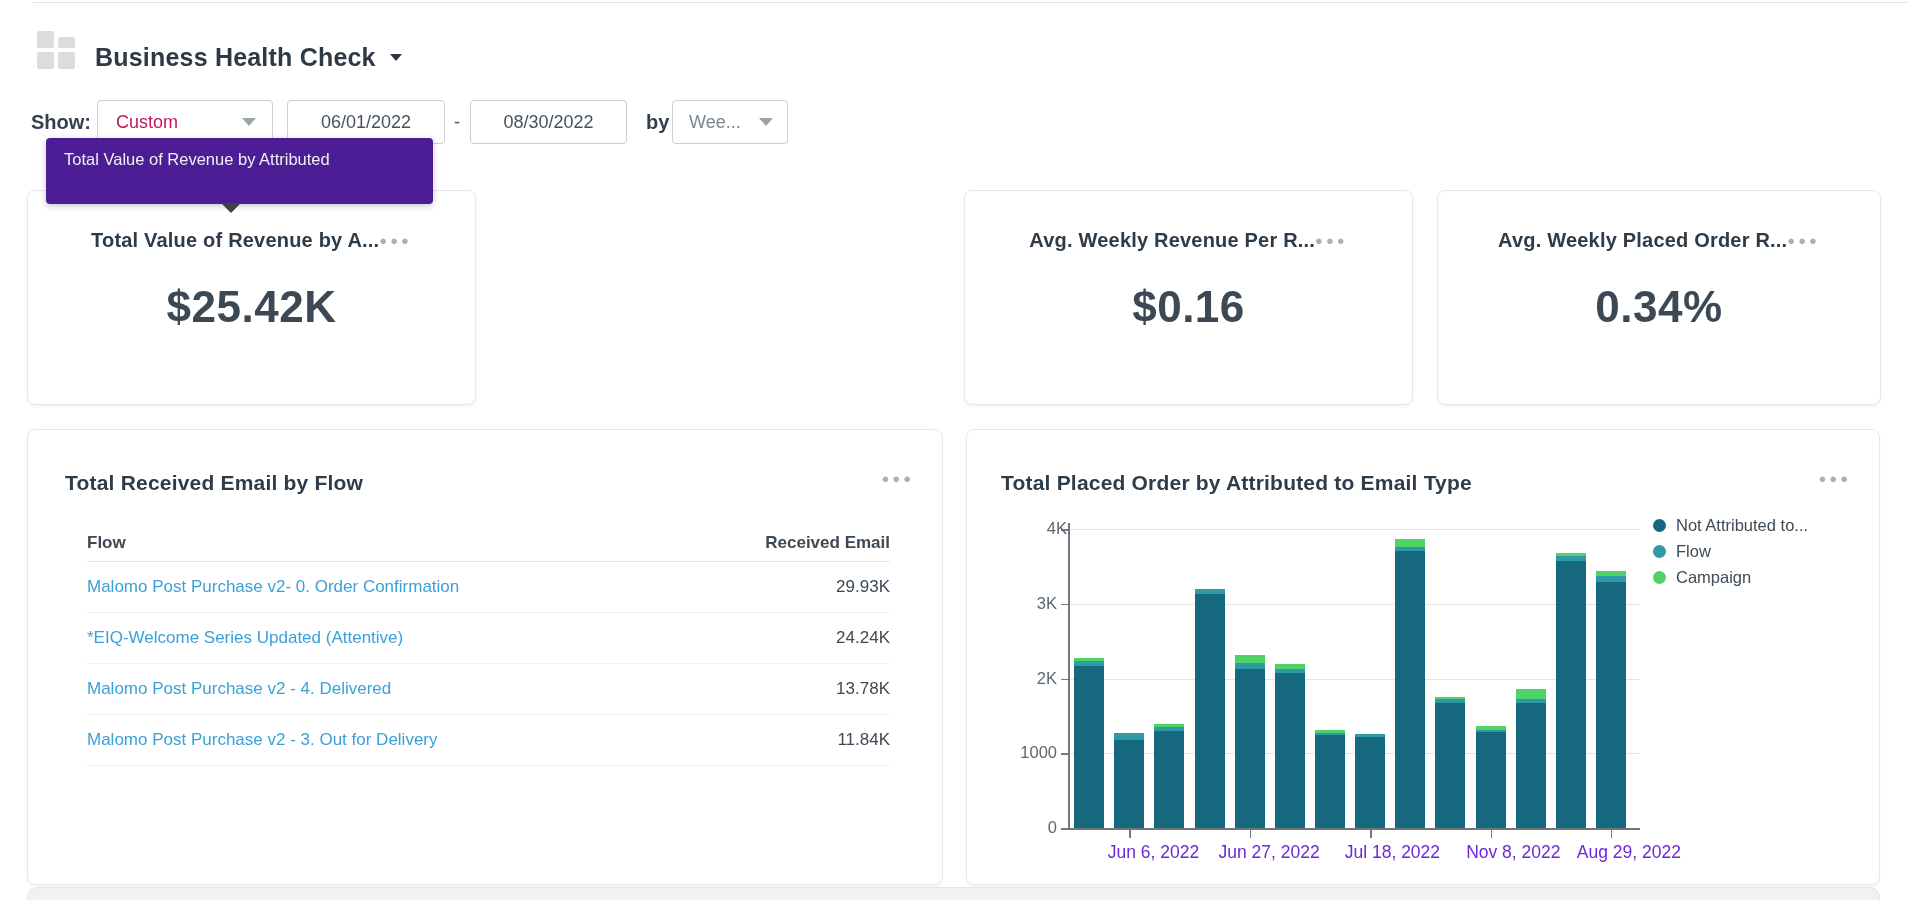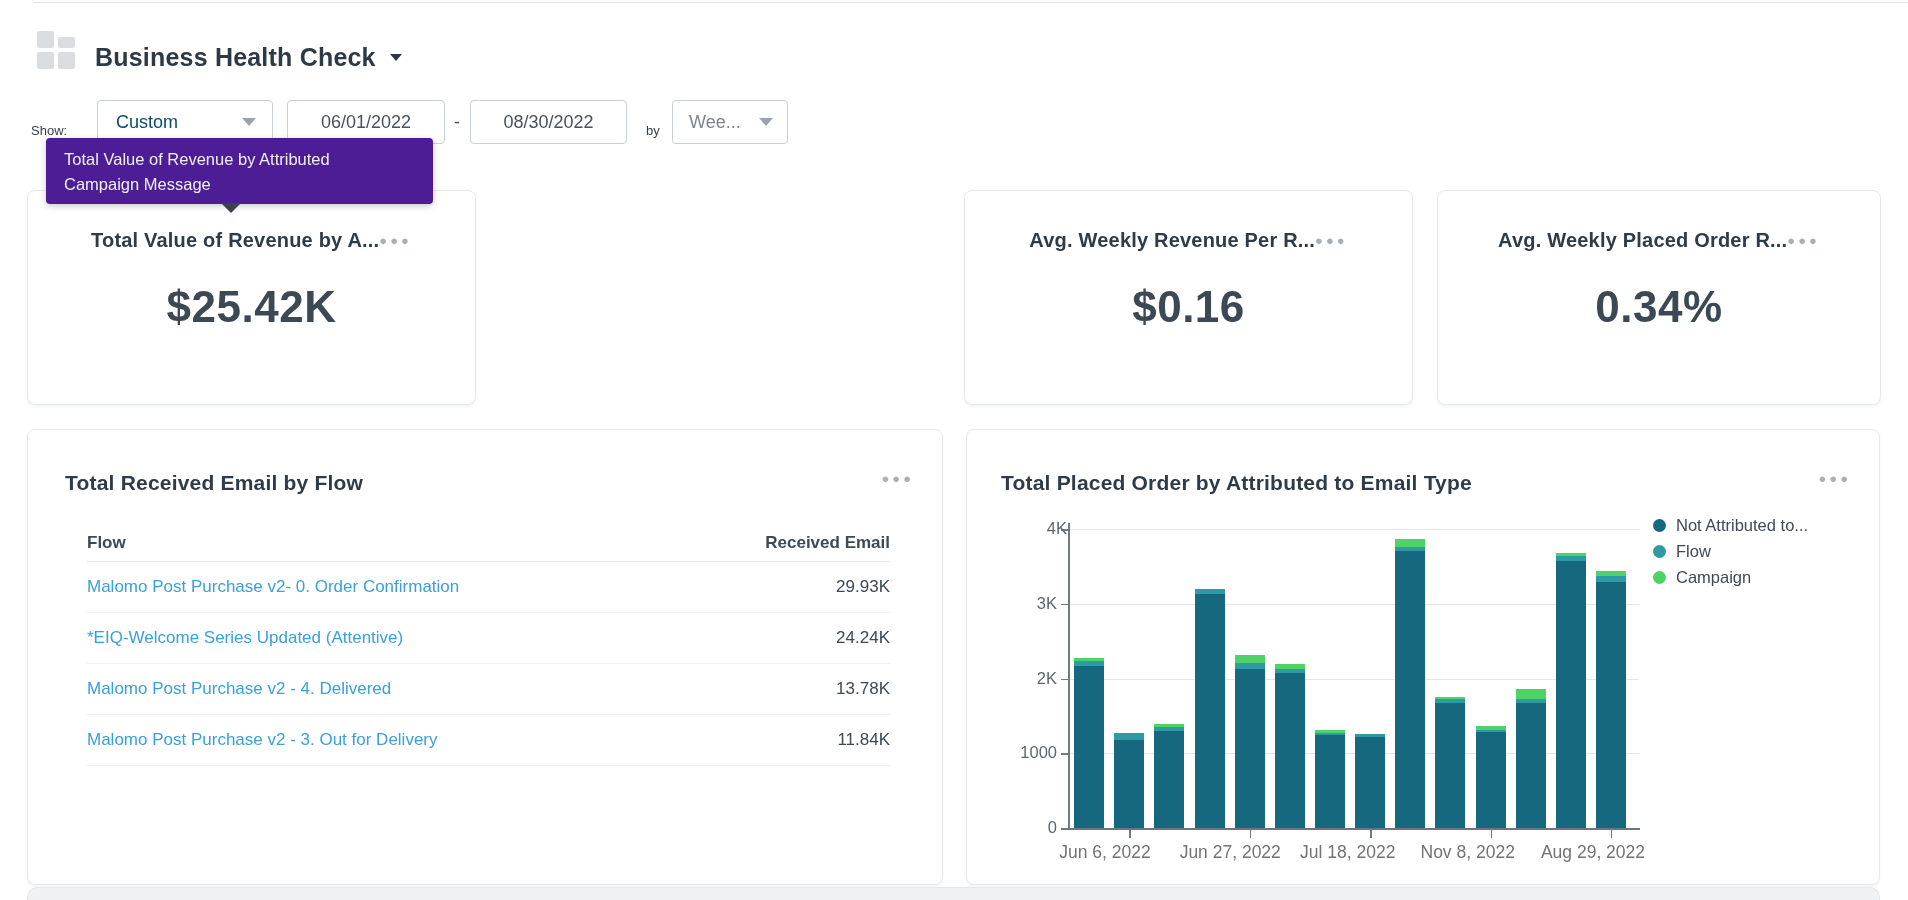--- a/index.html
+++ b/index.html
@@ -16,27 +16,27 @@
   .logo .tr { left:21px; top:6px; width:17px; height:11px; }
   .logo .bl { left:0;  top:21px; width:17px; height:17px; }
   .logo .br { left:21px; top:21px; width:17px; height:17px; }
 
   .title-wrap { position:absolute; left:95px; top:38px; height:38px; display:flex; align-items:center; gap:14px; cursor:pointer; }
   .page-title { font-size:25px; font-weight:700; color:#2d3a46; letter-spacing:.2px; }
   .caret-dark { width:0; height:0; border-left:6px solid transparent; border-right:6px solid transparent; border-top:7px solid #2d3a46; }
 
   
   .filter { position:absolute; left:0; top:100px; height:44px; width:100%; }
-  .filter .lbl { position:absolute; top:8px; height:44px; display:flex; align-items:center; font-size:13px; font-weight:400; color:#333f4b; }
+  .filter .lbl { position:absolute; top:0; height:44px; display:flex; align-items:center; font-size:20px; font-weight:700; color:#333f4b; }
   .show-lbl { left:31px; }
   .by-lbl { left:646px; }
   .fbox { position:absolute; top:0; height:44px; background:#fff; border:1px solid #c8cfd5; border-radius:4px; display:flex; align-items:center; cursor:pointer; }
   .select1 { left:97px; width:176px; padding:0 16px 0 18px; justify-content:space-between; }
   .select2 { left:672px; width:116px; padding:0 14px 0 16px; justify-content:space-between; }
-  .sel-txt { font-size:18px; color:#0c4a6e; }
+  .sel-txt { font-size:18px; color:#be185d; }
   .sel-txt.muted { color:#7d868e; }
   .caret-gray { width:0; height:0; border-left:7px solid transparent; border-right:7px solid transparent; border-top:8px solid #9aa4ab; }
   .date-input { position:absolute; top:0; height:44px; background:#fff; border:1px solid #c8cfd5; border-radius:4px; text-align:center; font-size:18px; color:#47525c; font-family:"Liberation Sans", sans-serif; }
   .date1 { left:287px; width:158px; }
   .date2 { left:470px; width:157px; }
   .dash { position:absolute; left:450px; width:14px; top:0; height:44px; display:flex; align-items:center; justify-content:center; font-size:18px; color:#47525c; }
 
   
   .tooltip { position:absolute; left:46px; top:138px; width:387px; height:66px; background:#4c1d95; border-radius:4px; padding:9px 18px; z-index:10; box-shadow:0 2px 6px rgba(30,40,50,.25); }
   .tooltip .tl1, .tooltip .tl2 { color:#eef1f3; font-size:16.5px; line-height:25px; }
@@ -67,21 +67,21 @@
   .ft-row .val { font-size:17px; color:#3d4954; }
 
   
   .chart-plot { position:absolute; left:0; top:0; width:914px; height:456px; }
   .gridline { position:absolute; height:1px; background:#e3e6e8; }
   .y-label { position:absolute; width:52px; text-align:right; font-size:16.5px; color:#5d6771; }
   .y-tick { position:absolute; width:7px; height:1.5px; background:#717a81; }
   .axis-y { position:absolute; width:1.5px; background:#717a81; }
   .axis-x { position:absolute; height:2px; background:#6e767d; }
   .x-tick { position:absolute; width:1.5px; height:8px; background:#717a81; }
-  .x-label { position:absolute; width:140px; text-align:left; font-size:17.5px; color:#737373; }
+  .x-label { position:absolute; width:140px; text-align:right; font-size:17.5px; color:#6d28d9; }
   .bar-seg { position:absolute; }
   .legend { position:absolute; left:686px; top:86px; display:flex; flex-direction:column; gap:8px; }
   .legend-row { display:flex; align-items:center; gap:10px; height:18px; }
   .legend-dot { width:13px; height:13px; border-radius:50%; flex:none; }
   .legend-label { font-size:16.5px; color:#3e4a55; }
 
   .bottom-strip { position:absolute; left:27px; top:887px; width:1853px; height:13px; background:#eff1f2; border:1px solid #e4e7e9; border-bottom:none; border-radius:10px 10px 0 0; }
 </style>
 </head>
 <body>
@@ -111,21 +111,20 @@
     <input class="date-input date2" value="08/30/2022" style="">
     <span class="lbl by-lbl">by</span>
     <div class="fbox select2">
       <span class="sel-txt muted">Wee...</span>
       <span class="caret-gray"></span>
     </div>
   </div>
 
   <div class="tooltip">
     <div class="tl1">Total Value of Revenue by Attributed</div>
-    <div class="tl2">Campaign Message</div>
     <div class="arrow"></div>
   </div>
 
   <div class="card mcard mcard1">
     <div class="title-row">
       <span class="card-title">Total Value of Revenue by A...</span>
       <span class="dots">●●●</span>
     </div>
     <div class="metric-value">$25.42K</div>
   </div>

